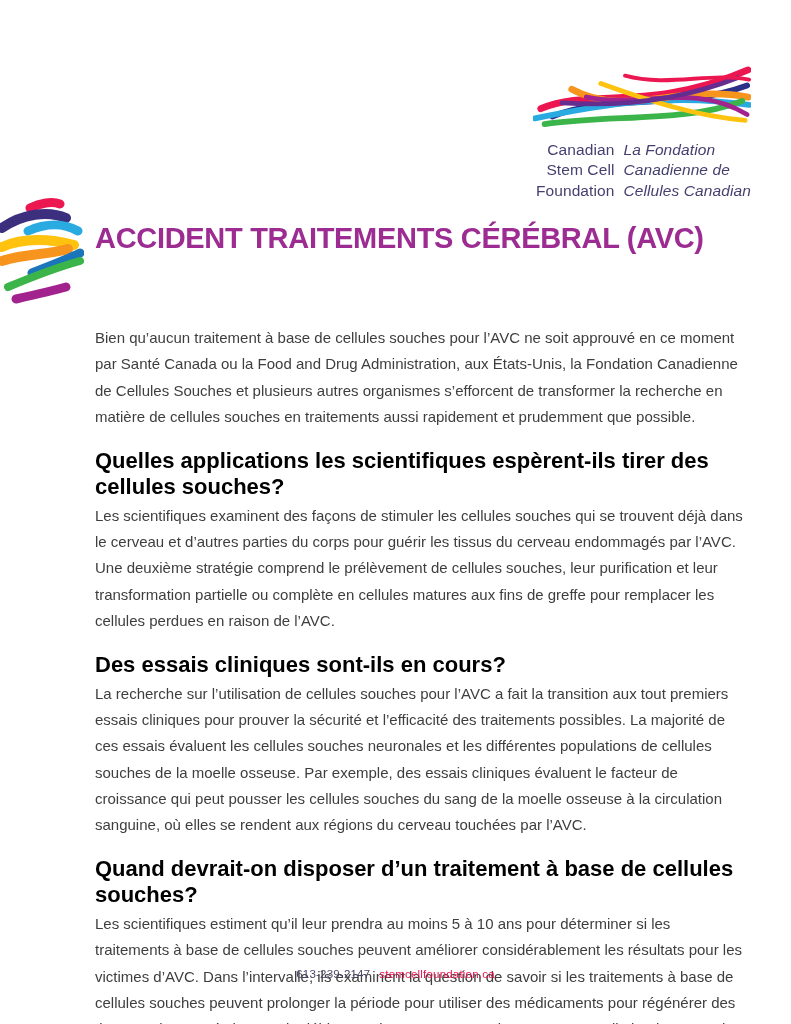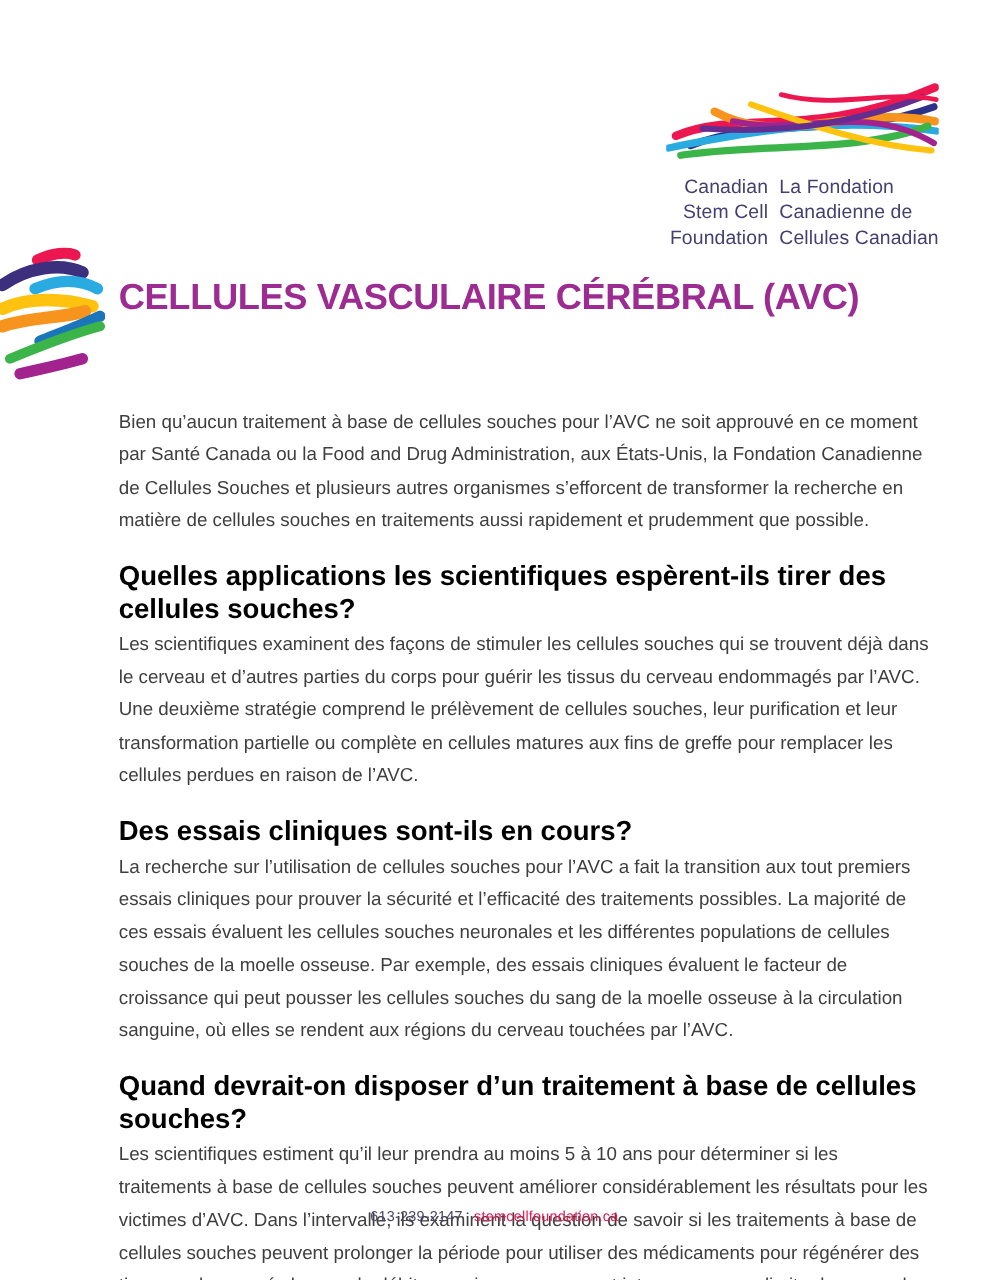--- a/index.html
+++ b/index.html
@@ -29,21 +29,21 @@
     justify-content: flex-end;
     gap: 9px;
     margin-top: 4px;
     color: #443f6f;
     font-size: 15.5px;
     line-height: 1.32;
     font-weight: 500;
     letter-spacing: 0.1px;
   }
   .brand-name .col-en { text-align: right; }
-  .brand-name .col-fr { text-align: left; }
+  .brand-name .col-fr { text-align: left; font-style: italic; }
 
   
   .page-ribbon {
     position: absolute;
     left: 0;
     top: 198px;
     width: 84px;
     height: 112px;
   }
 
@@ -144,21 +144,21 @@
     <path d="M 30 10 C 40 5, 52 3, 60 6" stroke="#ec1651" stroke-width="9"></path>
     <path d="M 2 30 C 22 16, 48 12, 66 20" stroke="#3b2f7e" stroke-width="10"></path>
     <path d="M 28 33 C 46 25, 64 25, 78 33" stroke="#29abe2" stroke-width="9"></path>
     <path d="M 2 49 C 24 39, 52 41, 74 47" stroke="#ffc20e" stroke-width="10"></path>
     <path d="M 2 63 C 26 55, 48 57, 68 51" stroke="#f7941e" stroke-width="10"></path>
     <path d="M 32 75 C 52 67, 68 61, 80 55" stroke="#1b75bb" stroke-width="9"></path>
     <path d="M 8 89 C 32 79, 58 69, 80 63" stroke="#3bb54a" stroke-width="8"></path>
     <path d="M 16 101 C 34 97, 52 93, 66 89" stroke="#a3238e" stroke-width="9"></path>
   </svg>
 
-  <h1 class="doc-title">CELLULES VASCULAIRE CÉRÉBRAL (AVC)</h1>
+  <h1 class="doc-title">ACCIDENT TRAITEMENTS CÉRÉBRAL (AVC)</h1>
 
   <div class="content">
 
     <p>Bien qu’aucun traitement à base de cellules souches pour l’AVC ne soit approuvé en ce moment par Santé Canada ou la Food and Drug Administration, aux États-Unis, la Fondation Canadienne de Cellules Souches et plusieurs autres organismes s’efforcent de transformer la recherche en matière de cellules souches en traitements aussi rapidement et prudemment que possible.</p>
 
     <div>
       <div class="section-heading">Quelles applications les scientifiques espèrent-ils tirer des cellules souches?</div>
       <p>Les scientifiques examinent des façons de stimuler les cellules souches qui se trouvent déjà dans le cerveau et d’autres parties du corps pour guérir les tissus du cerveau endommagés par l’AVC. Une deuxième stratégie comprend le prélèvement de cellules souches, leur purification et leur transformation partielle ou complète en cellules matures aux fins de greffe pour remplacer les cellules perdues en raison de l’AVC.</p>
     </div>
 

